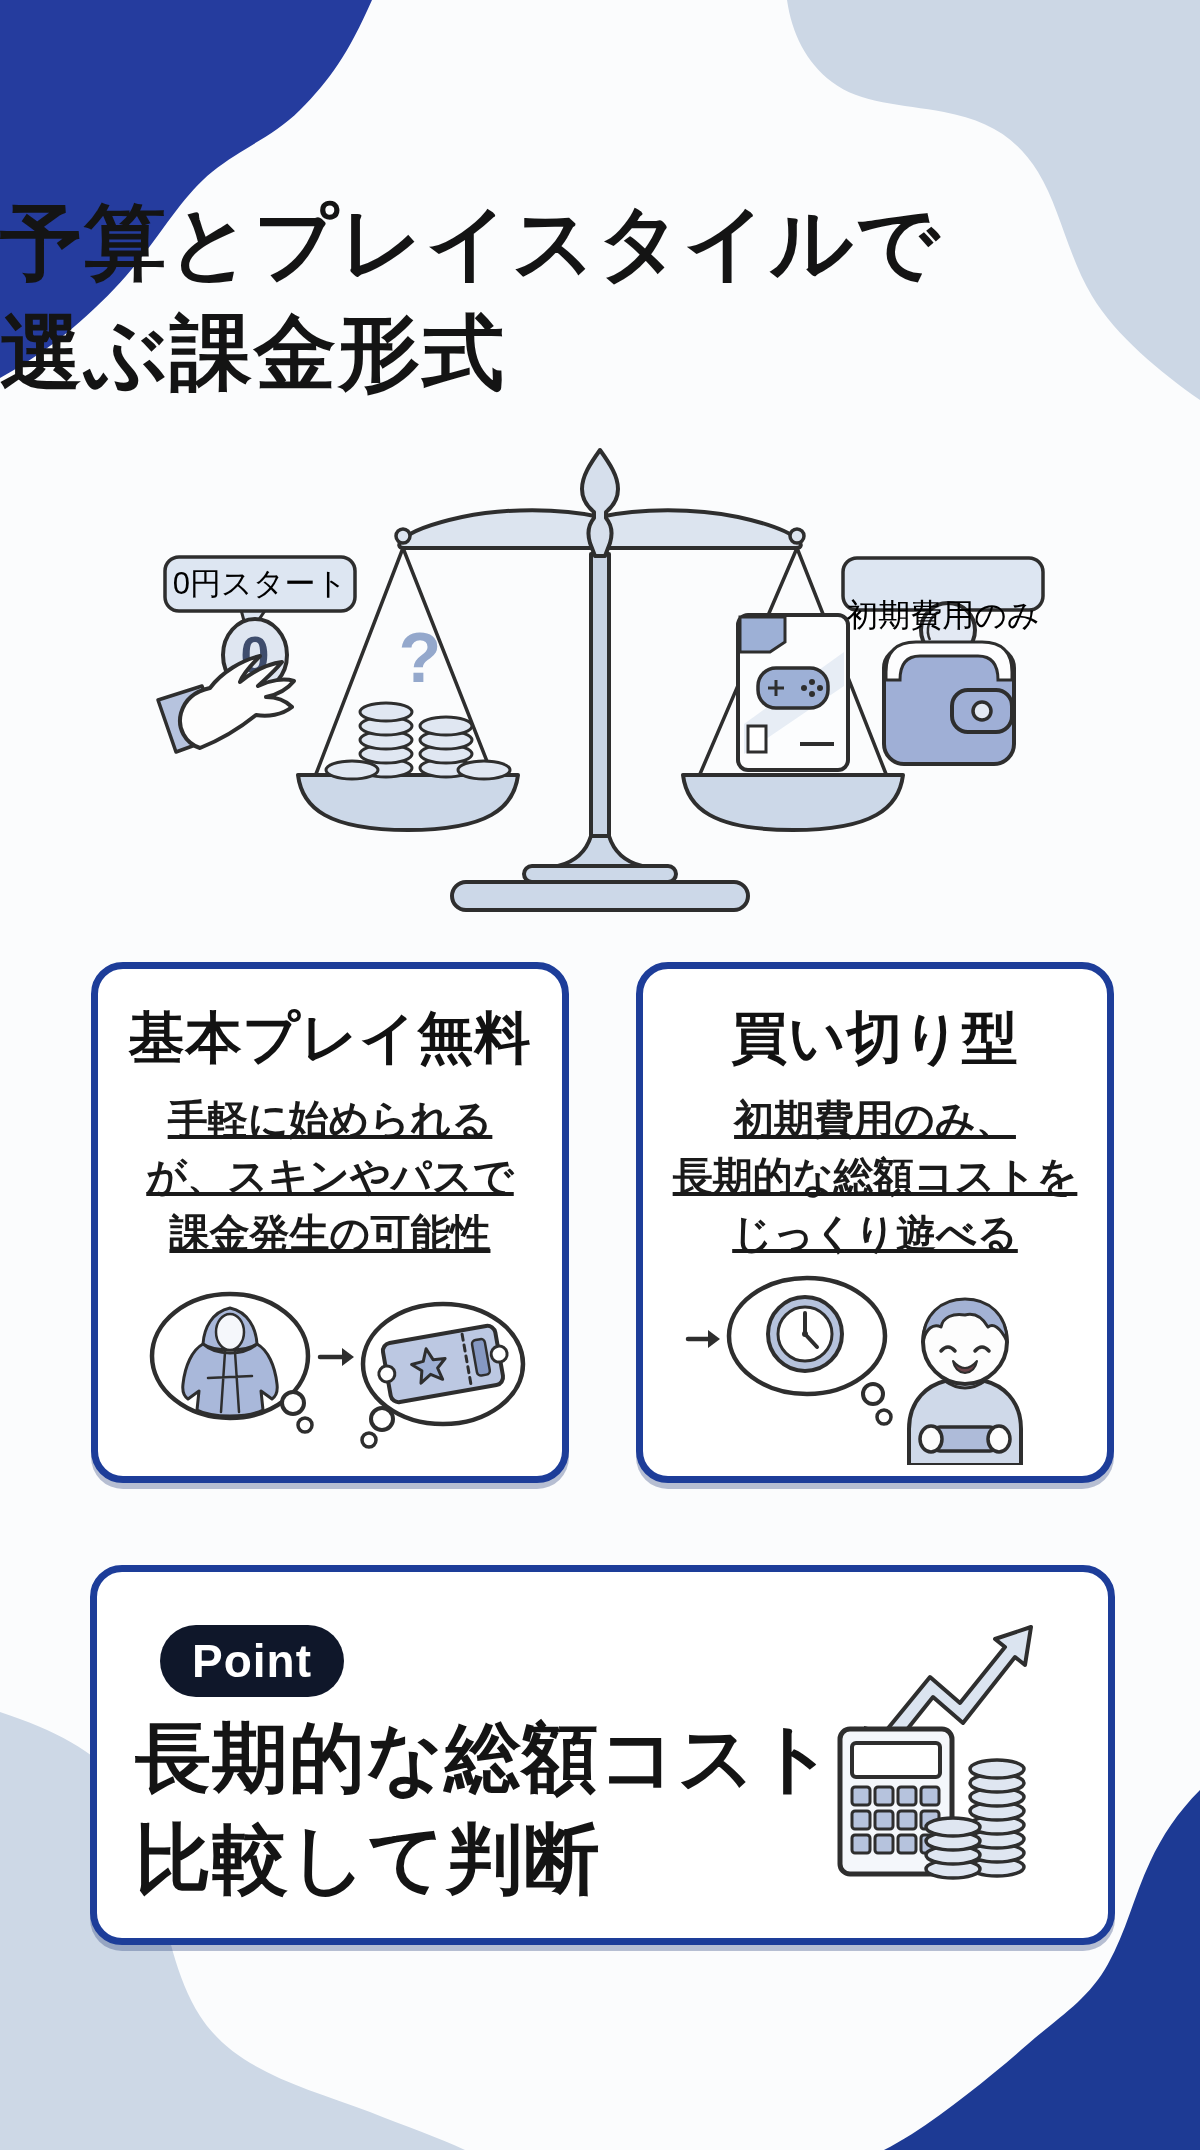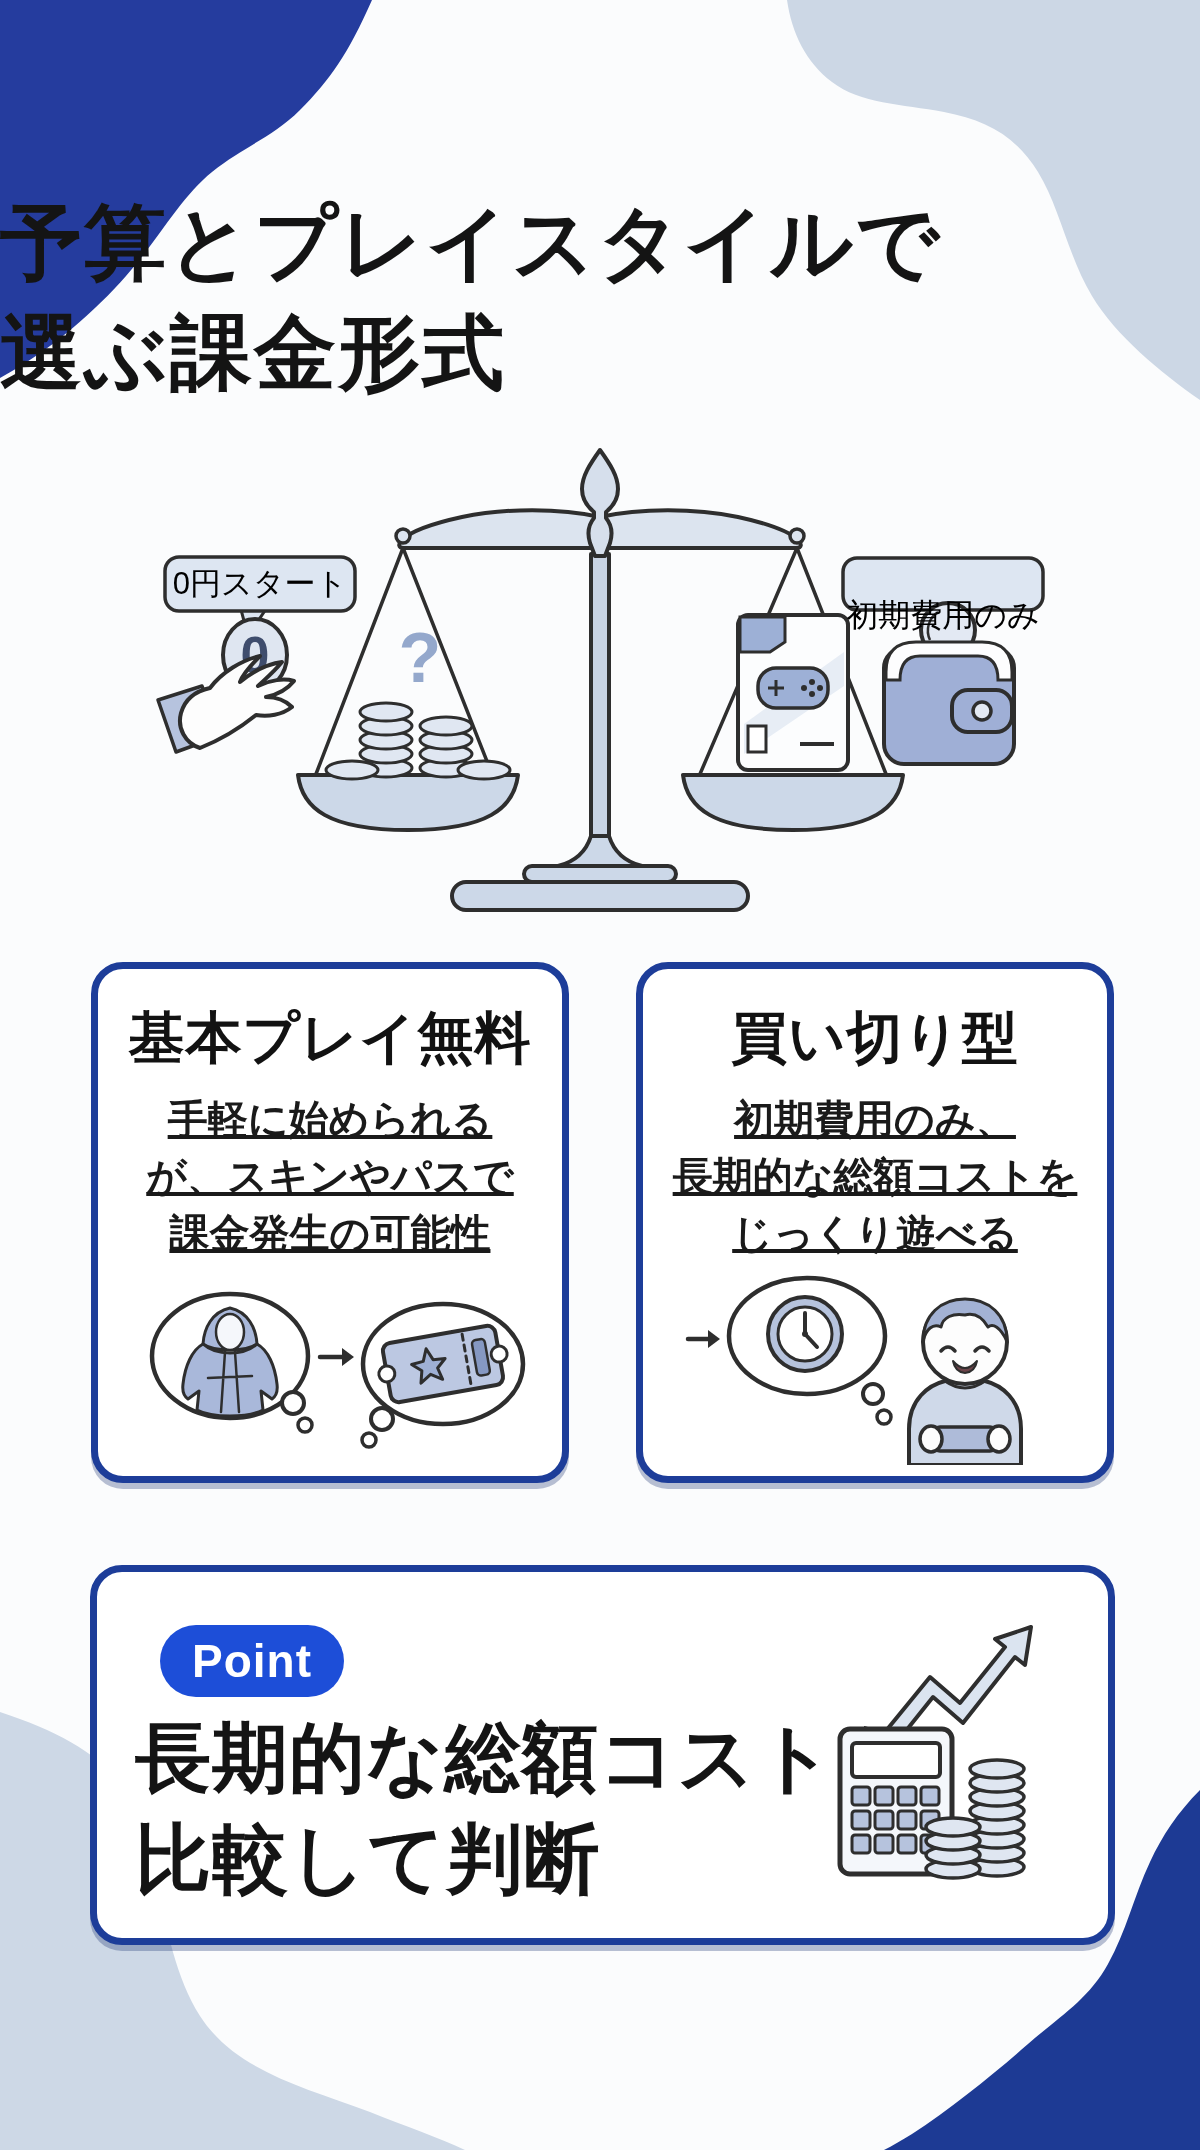--- a/index.html
+++ b/index.html
@@ -41,21 +41,21 @@
   }
   .card-body{
     text-align:center;font-size:40px;font-weight:800;color:#1a1a1a;
     line-height:57px;margin-top:14px;letter-spacing:0px;text-decoration:underline;
   }
   .card-illus{position:absolute;left:0;top:300px;}
 
   
   .point-badge{
     position:absolute;left:63px;top:53px;width:184px;height:72px;
-    background:#1d4ed8;border-radius:40px;color:#ffffff;
+    background:#0f172a;border-radius:40px;color:#ffffff;
     display:flex;align-items:center;justify-content:center;
     font-size:46px;font-weight:800;letter-spacing:1px;
   }
   .point-text{
     position:absolute;left:38px;top:135px;
     font-size:76px;font-weight:900;line-height:101px;color:#141414;
     letter-spacing:1px;
   }
   .point-illus{position:absolute;right:8px;top:45px;}
 </style>

